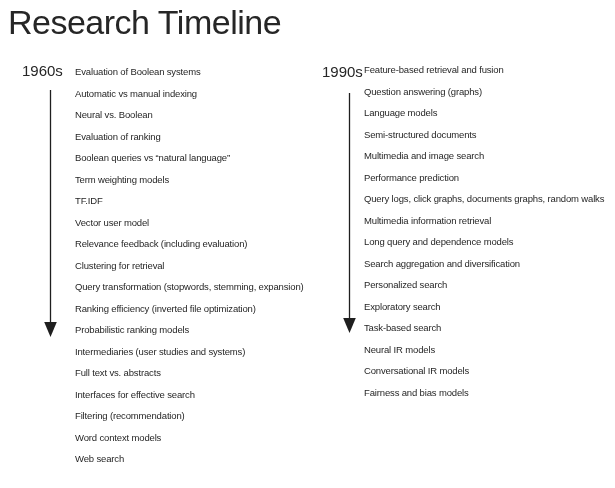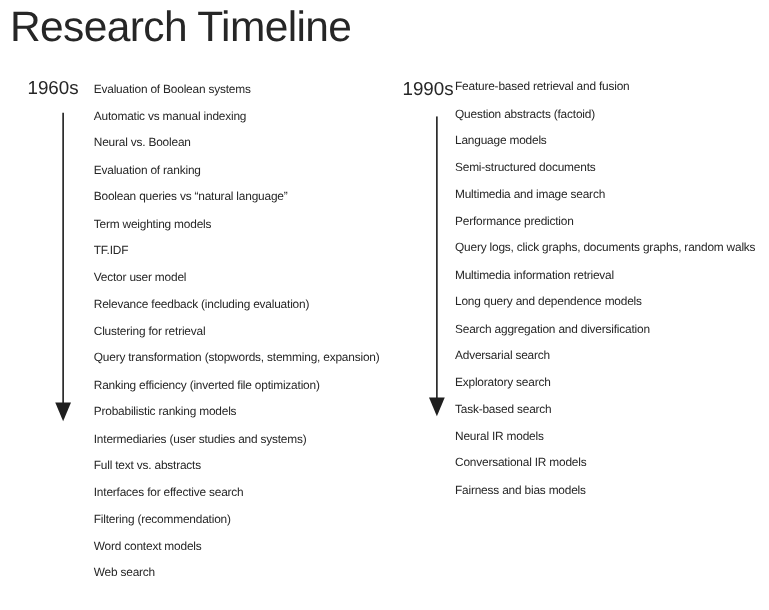--- a/index.html
+++ b/index.html
@@ -99,30 +99,30 @@
       <div class="t-item">Intermediaries (user studies and systems)</div>
       <div class="t-item">Full text vs. abstracts</div>
       <div class="t-item">Interfaces for effective search</div>
       <div class="t-item">Filtering (recommendation)</div>
       <div class="t-item">Word context models</div>
       <div class="t-item">Web search</div>
     </div>
 
   <div class="item-col col-1990s">
       <div class="t-item">Feature-based retrieval and fusion</div>
-      <div class="t-item">Question abstracts (factoid)</div>
+      <div class="t-item">Question answering (graphs)</div>
       <div class="t-item">Language models</div>
       <div class="t-item">Semi-structured documents</div>
       <div class="t-item">Multimedia and image search</div>
       <div class="t-item">Performance prediction</div>
       <div class="t-item">Query logs, click graphs, documents graphs, random walks</div>
       <div class="t-item">Multimedia information retrieval</div>
       <div class="t-item">Long query and dependence models</div>
       <div class="t-item">Search aggregation and diversification</div>
-      <div class="t-item">Adversarial search</div>
+      <div class="t-item">Personalized search</div>
       <div class="t-item">Exploratory search</div>
       <div class="t-item">Task-based search</div>
       <div class="t-item">Neural IR models</div>
       <div class="t-item">Conversational IR models</div>
       <div class="t-item">Fairness and bias models</div>
     </div>
 
 </div>
 
 </body></html>

